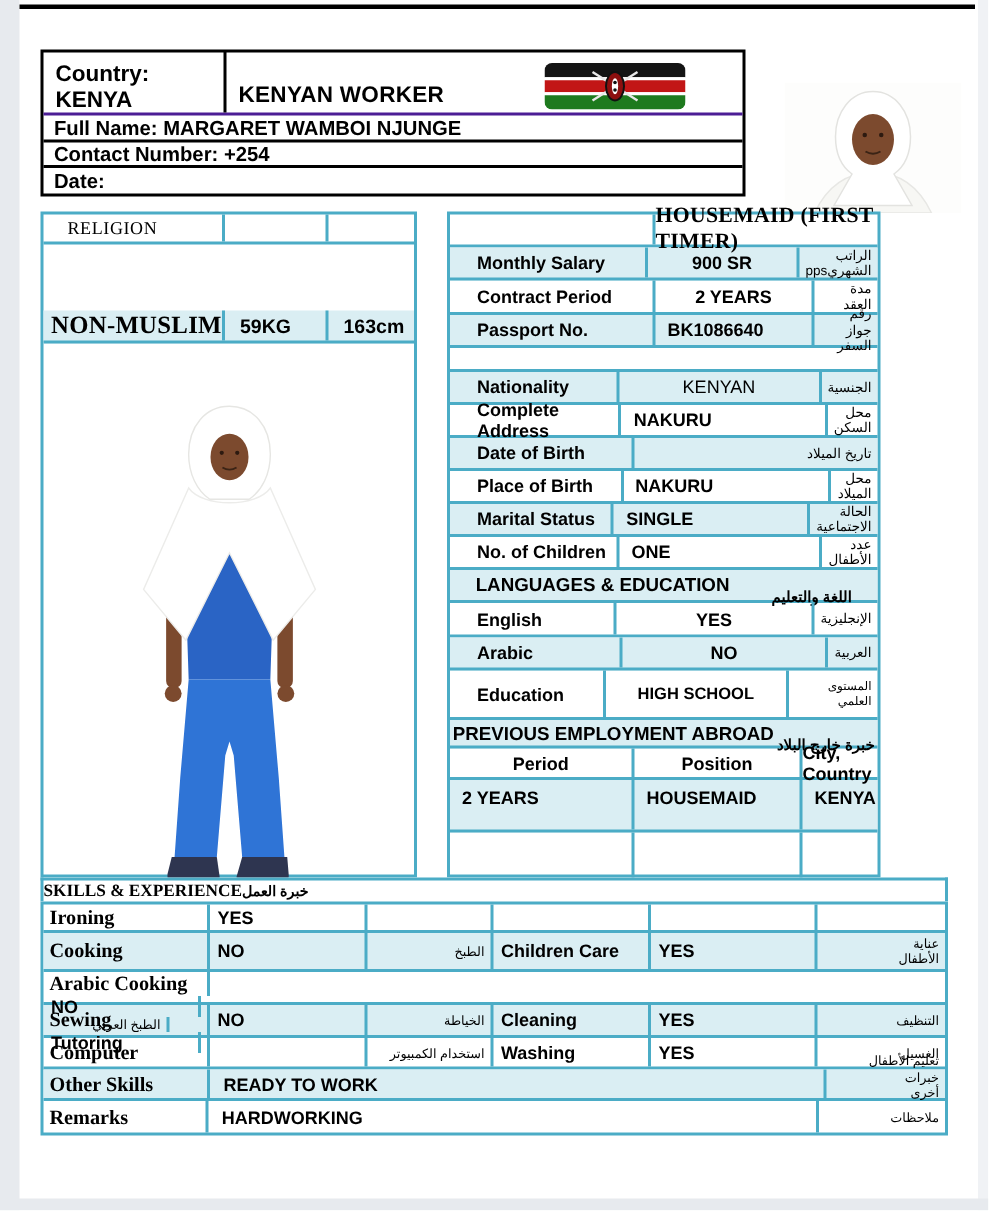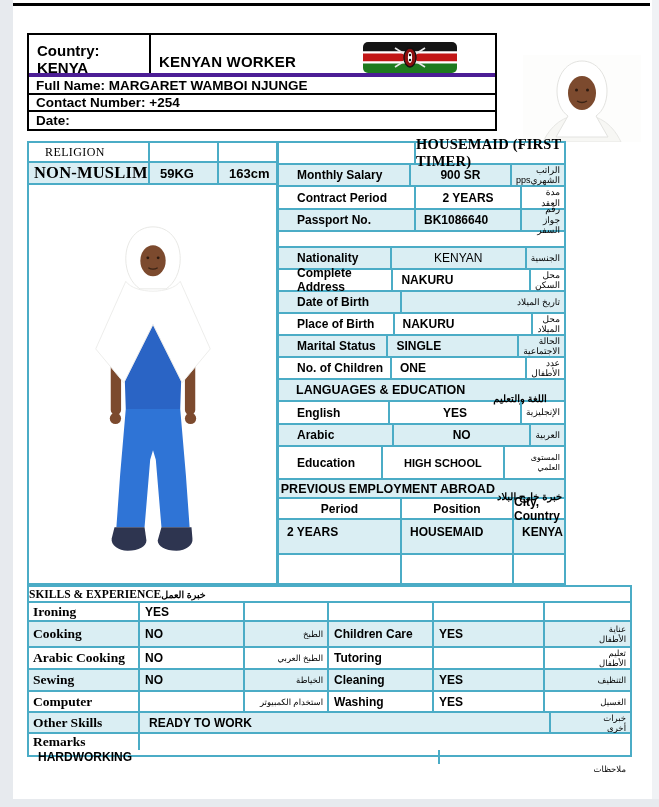--- a/index.html
+++ b/index.html
@@ -6,49 +6,49 @@
   html,body { background:#fff; }
   body { font-family:"Liberation Sans", sans-serif; color:#000; }
   .page { position:relative; width:659px; height:807px; background:#fff; overflow:hidden; }
   .strip-left  { position:absolute; left:0; top:0; width:13px; height:807px; background:#e7eaee; }
   .strip-right { position:absolute; right:0; top:0; width:7px; height:807px; background:#f0f2f5; }
   .strip-bottom{ position:absolute; left:0; bottom:0; width:659px; height:8px; background:#e7eaee; }
   .topline { position:absolute; left:13px; top:3px; width:637px; height:3px; background:#000; }
 
   
   .header-table { position:absolute; left:27px; top:33px; width:470px; height:98px; border:2px solid #000; background:#fff; }
-  .h-row1 { position:relative; height:42px; border-bottom:4px solid #4c1d95; display:flex; }
+  .h-row1 { position:relative; height:42px; border-bottom:2px solid #4c1d95; display:flex;align-items:flex-end; }
   .h-country { width:122px; border-right:2px solid #000; font-weight:bold; font-size:15px; padding:7px 0 0 8px; }
   .h-worker { position:absolute; left:130px; bottom:3px; font-weight:bold; font-size:15px; letter-spacing:.2px; }
   .h-flag { position:absolute; right:38px; top:7px; width:94px; height:31px; }
   .h-line { height:18px; border-bottom:2px solid #000; font-weight:bold; font-size:13.5px; display:flex; align-items:center; padding-left:7px; }
   .h-line.l3 { height:17px; }
   .h-line.l4 { height:17px; border-bottom:none; }
 
   .photo-top { position:absolute; left:523px; top:55px; width:118px; height:87px; }
 
   :root { --teal:#4BACC6; --fill:#DAEEF3; }
   .fill { background:var(--fill); }
 
   
   .left-table { position:absolute; left:27px; top:141px; width:251px; height:444px; border:2px solid var(--teal); background:#fff; }
   .lt-row { display:flex; border-bottom:2px solid var(--teal); }
   .lt-r1 { height:20px; }
-  .lt-r2 { height:22px; }
+  .lt-r2 { height:22px;margin-top:44px; }
   .lt-c1 { width:121px; border-right:2px solid var(--teal); display:flex; align-items:center; }
   .lt-c2 { width:69px;  border-right:2px solid var(--teal); display:flex; align-items:center; }
   .lt-c3 { flex:1; display:flex; align-items:center; }
   .religion-label { font-family:"Liberation Serif", serif; font-size:12px; letter-spacing:.4px; padding-left:16px; }
   .religion-value { font-family:"Liberation Serif", serif; font-weight:bold; font-size:16.5px; padding-left:5px; letter-spacing:.2px; }
   .wh { font-weight:bold; font-size:13px; padding-left:10px; }
   .lt-photo { position:relative; height:396px; }
   .photo-main { position:absolute; left:50%; top:40px; transform:translateX(-50%); width:216px; height:338px; }
 
   
-  .right-table { position:absolute; left:277px; top:141px; width:289px; height:444px; border:2px solid var(--teal); background:#fff; }
+  .right-table { position:absolute; left:298px; top:141px; width:289px; height:444px; border:2px solid var(--teal); background:#fff; }
   .rt-row { display:flex; border-bottom:2px solid var(--teal); }
   .lbl { font-weight:bold; font-size:12px; display:flex; align-items:center; padding-left:18px; border-right:2px solid var(--teal); }
   .val { font-weight:bold; font-size:12px; display:flex; align-items:center; border-right:2px solid var(--teal); }
   .val.center { justify-content:center; }
   .val.padded { padding-left:8px; }
   .ar { flex:1; direction:rtl; font-size:9px; display:flex; align-items:center; padding:1px 4px; line-height:1.15; }
   
   .ca1 { width:137px; } .ca2 { width:106px; }
   
   .cb1 { width:123px; } .cb2 { width:149px; }
@@ -70,23 +70,23 @@
   .emp-col { font-weight:bold; font-size:12px; display:flex; align-items:center; justify-content:center; border-right:2px solid var(--teal); }
   .emp-cell { font-weight:bold; font-size:12px; display:flex; align-items:flex-start; padding:5px 0 0 8px; border-right:2px solid var(--teal); }
   .no-rb { border-right:none !important; }
 
   
   .skills-header { position:absolute; left:27px; top:585px; width:605px; height:16px; border:2px solid var(--teal); border-bottom:none; background:#fff; display:flex; align-items:center; padding-right:3px; }
   .skills-header .en { font-family:"Liberation Serif", serif; font-weight:bold; font-size:11.5px; }
   .skills-header .arh { font-size:9.5px; font-weight:bold; direction:rtl; }
   .skills-table { position:absolute; left:27px; top:601px; width:605px; height:156px; border:2px solid var(--teal); background:#fff; }
   .sk-row { display:flex; border-bottom:2px solid var(--teal); }
-  .sk-r1 { height:19px; } .sk-r2 { height:26px; } .sk-r3 { height:22px; }
+  .sk-r1 { height:19px; } .sk-r2 { height:26px; } .sk-r3 { height:22px;flex-direction:column; }
   .sk-r4 { height:22px; } .sk-r5 { height:21px; } .sk-r6 { height:21px; }
-  .sk-r7 { height:21px; border-bottom:none;flex-direction:column; }
+  .sk-r7 { height:21px; border-bottom:none; }
   .sc1 { width:111px; } .sc2 { width:105px; } .sc3 { width:84px; }
   .sc4 { width:105px; } .sc5 { width:111px; }
   .sk-lbl { font-family:"Liberation Serif", serif; font-weight:bold; font-size:13.5px; display:flex; align-items:center; padding-left:4px; border-right:2px solid var(--teal); }
   .sk-lbl2 { font-weight:bold; font-size:12px; display:flex; align-items:center; padding-left:5px; border-right:2px solid var(--teal); }
   .sk-val { font-weight:bold; font-size:12px; display:flex; align-items:center; padding-left:5px; border-right:2px solid var(--teal); }
   .sk-ar { direction:rtl; font-size:8.5px; display:flex; align-items:center; padding:0 4px; border-right:2px solid var(--teal); justify-content:flex-start; }
   .sk-ar.last { flex:1; border-right:none;padding-left:48px; }
   .wide-val { width:411px; border-right:2px solid var(--teal); font-weight:bold; font-size:12px; display:flex; align-items:center; padding-left:9px; }
 </style>
 </head>

